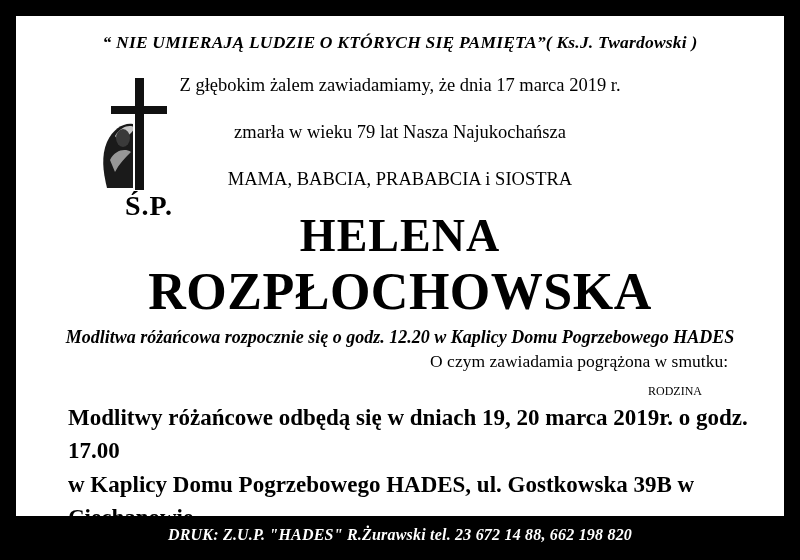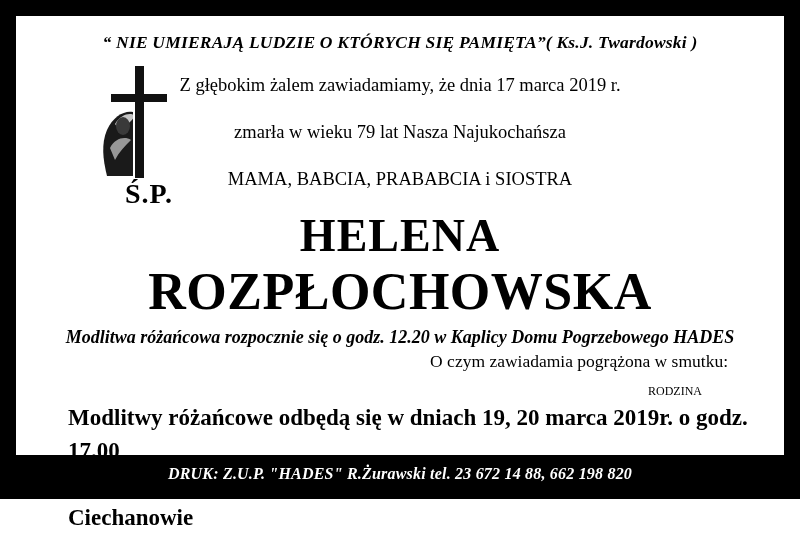--- a/index.html
+++ b/index.html
@@ -10,21 +10,21 @@
     width: 800px;
     height: 560px;
     background: #ffffff;
     font-family: "Liberation Serif", serif;
     color: #000000;
     overflow: hidden;
   }
   .notice {
     position: relative;
     width: 800px;
-    height: 499px;
+    height: 560px;
     box-sizing: border-box;
     background: #ffffff;
     border: 14px solid #000000;
   }
   .inner {
     position: absolute;
     top: 0;
     left: 0;
     right: 0;
     bottom: 0;
@@ -51,21 +51,21 @@
     font-size: 18.5px;
     line-height: 1.5;
     margin-top: 16px;
   }
   .intro div {
     margin: 19px 0;
   }
   .cross-block {
     position: absolute;
     left: 60px;
-    top: 48px;
+    top: 60px;
     width: 120px;
     height: 160px;
     text-align: center;
   }
   .cross-block svg {
     display: block;
     margin: 0 auto;
   }
   .sp {
     font-size: 28px;

